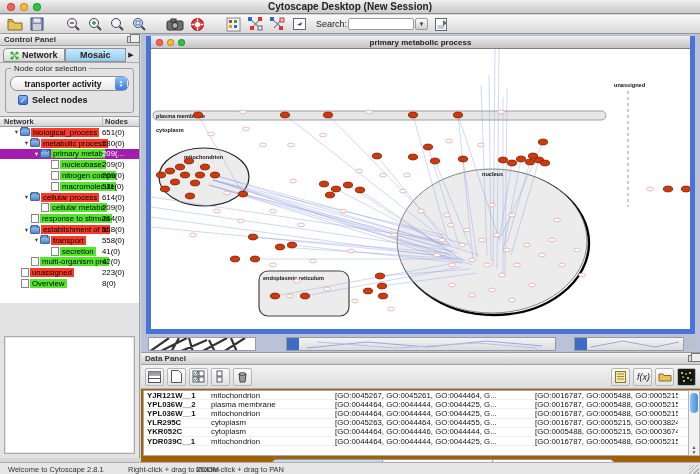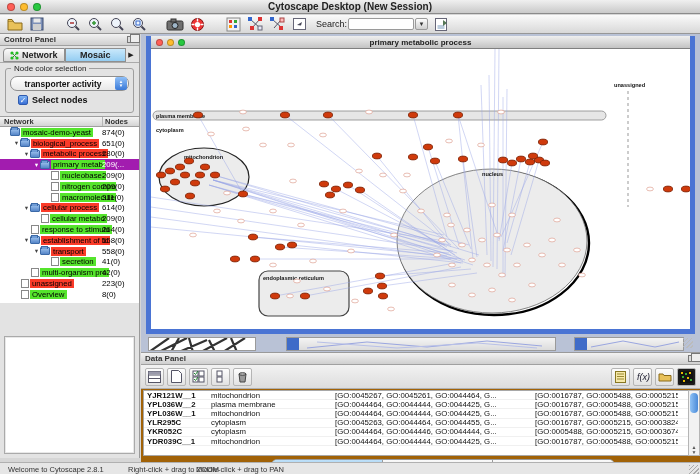--- a/index.html
+++ b/index.html
@@ -273,26 +273,20 @@
       <span class="checkbox">✓</span>
       <span class="checklabel">Select nodes</span>
     </div>
   </div>
 
   <div class="treehdr">
     <div class="c1">Network</div>
     <div class="c2">Nodes</div>
   </div>
   <div class="tree" id="tree">
-      <div class="trow" style="padding-left: 3px;">
-        <span class="texp"></span>
-        <span class="ticon folder"></span>
-        <span class="tlabel green" style="max-width: 96px;">mosaic-demo-yeast</span>
-        <span class="tnodes">874(0)</span>
-      </div>
       <div class="trow" style="padding-left: 13px;">
         <span class="texp">▼</span>
         <span class="ticon folder"></span>
         <span class="tlabel red" style="max-width: 86px;">biological_process</span>
         <span class="tnodes">651(0)</span>
       </div>
       <div class="trow" style="padding-left: 23px;">
         <span class="texp">▼</span>
         <span class="ticon folder"></span>
         <span class="tlabel red" style="max-width: 76px;">metabolic process</span>

